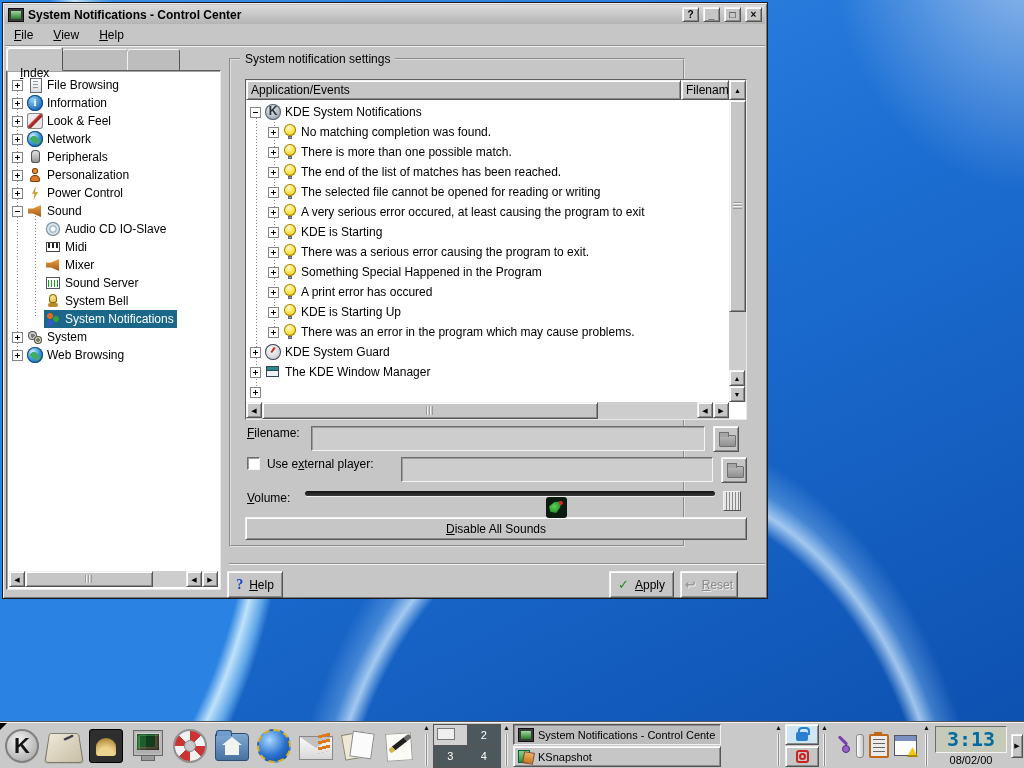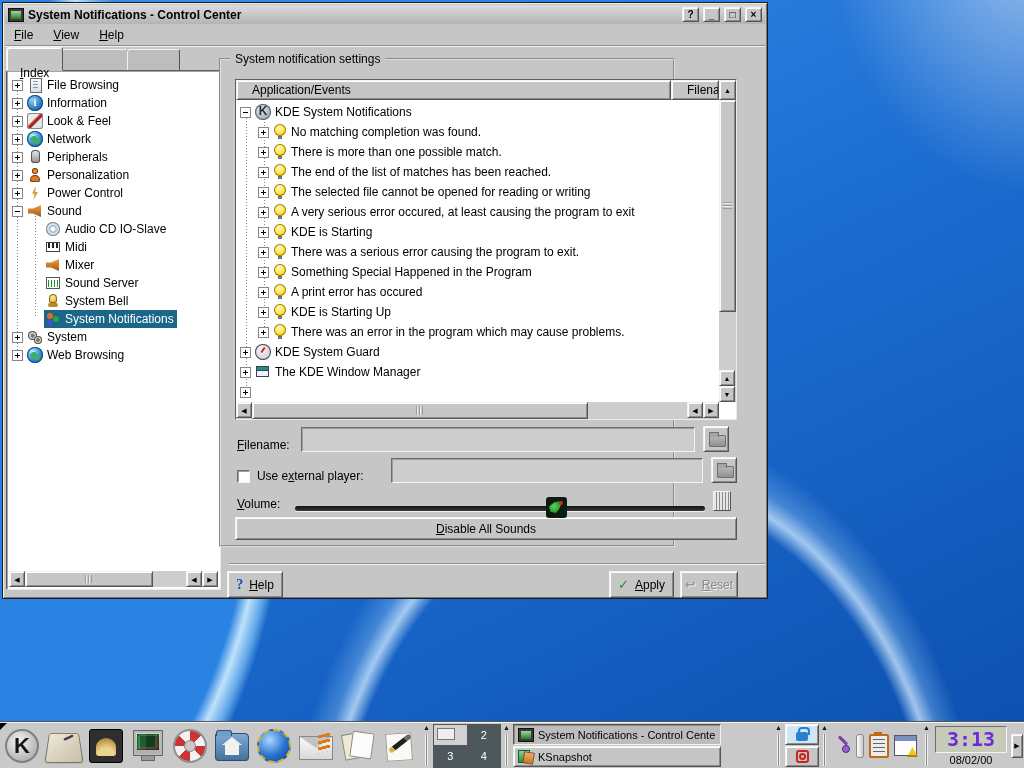--- a/index.html
+++ b/index.html
@@ -63,42 +63,42 @@
   .kde-gear-icon::after{content:"K";position:absolute;inset:0;text-align:center;font:bold 12px/15px "Liberation Sans",sans-serif;color:#283038}
   .bulb-icon{width:14px;height:16px}
   .bulb-icon::before{content:"";position:absolute;left:1px;top:0;width:12px;height:12px;border-radius:50%;background:radial-gradient(circle at 38% 30%,#fffad0,#ffe23e 55%,#e8a800);box-shadow:inset 0 0 0 1px #a87c00}
   .bulb-icon::after{content:"";position:absolute;left:5px;bottom:1px;width:4px;height:3px;background:#98a0a8;box-shadow:inset 0 0 0 1px #667}
   .gauge-icon{background:radial-gradient(circle at 40% 35%,#fafafa,#c8ccd0 78%);border-radius:50%;box-shadow:inset 0 0 0 1px #445}
   .gauge-icon::after{content:"";position:absolute;left:7px;top:3px;width:2px;height:6px;background:#c22;transform:rotate(35deg)}
   .window-icon::before{content:"";position:absolute;left:1px;top:2px;right:2px;bottom:3px;background:#eef2f6;box-shadow:inset 0 0 0 1px #345}
   .window-icon::after{content:"";position:absolute;left:1px;top:2px;right:2px;height:5px;background:#2a8a8a;box-shadow:inset 0 0 0 1px #345}
   .aim-star-icon::before{content:"";position:absolute;inset:1px;background:#2838c8;clip-path:polygon(50% 0,61% 39%,100% 50%,61% 61%,50% 100%,39% 61%,0 50%,39% 39%)}
   
-  .groupbox{position:absolute;left:216px;top:55px;width:456px;height:489px;border:2px groove #dfdfdf}
+  .groupbox{position:absolute;left:226px;top:55px;width:456px;height:489px;border:2px groove #dfdfdf}
   .gb-title{position:absolute;top:-8px;left:9px;background:#c6c6c6;padding:0 5px;white-space:nowrap}
   .listview{position:absolute;left:14px;top:19px;width:502px;height:341px;background:#fff;border:1px solid;border-color:#5e5e5e #e9e9e9 #e9e9e9 #5e5e5e}
   .lv-head{position:absolute;left:0;top:0;right:0;height:20px;display:flex}
-  .hcell{padding:2px 15px;white-space:nowrap;overflow:hidden}
+  .hcell{padding:2px 4px;white-space:nowrap;overflow:hidden}
   .hcell.c1{flex:1}
   .hcell.c2{width:48px}
   .lv-rows{position:absolute;left:1px;top:20px;right:17px;bottom:17px;overflow:hidden;background:#fff;padding-top:2px}
   .lv-rows::before{content:"";position:absolute;left:9px;top:12px;width:1px;height:288px;background:repeating-linear-gradient(#808080 0 1px,transparent 1px 3px)}
   .lv-rows::after{content:"";position:absolute;left:27px;top:22px;width:1px;height:208px;background:repeating-linear-gradient(#808080 0 1px,transparent 1px 3px)}
   .lrow{height:20px;display:flex;align-items:center;gap:3px;padding-left:3px;white-space:nowrap;position:relative;z-index:1}
   .lrow.child{padding-left:21px}
   .vscroll{position:absolute;right:0;top:20px;bottom:17px;width:17px;background:#cdcdcd;display:flex;flex-direction:column}
   .hscroll{position:absolute;left:0;right:17px;bottom:0;height:17px;background:#cdcdcd;display:flex}
   .tree-hscroll{position:absolute;left:2px;right:2px;bottom:2px;height:16px;background:#cdcdcd;display:flex}
   .sb-btn{width:16px;height:16px;flex:none;font-size:7px;line-height:15px;text-align:center;color:#000}
   .a-u::before{content:"▲"} .a-d::before{content:"▼"} .a-l::before{content:"◀"} .a-r::before{content:"▶"}
   .thumb{position:relative}
   .thumb.h::after{content:"";position:absolute;left:50%;top:3px;bottom:3px;width:7px;margin-left:-4px;background:repeating-linear-gradient(90deg,#9a9a9a 0 1px,#f0f0f0 1px 2px,transparent 2px 3px)}
   .thumb.v::after{content:"";position:absolute;top:50%;left:3px;right:3px;height:7px;margin-top:-4px;background:repeating-linear-gradient(#9a9a9a 0 1px,#f0f0f0 1px 2px,transparent 2px 3px)}
   .spacer{flex:1}
-  .frow{position:absolute;display:flex;align-items:flex-end}
+  .frow{position:absolute;display:flex;align-items:flex-start}
   .flabel{white-space:nowrap}
   .tinput{height:25px;background:#cdcdcd;border:1px solid;border-color:#6d6d6d #f4f4f4 #f4f4f4 #6d6d6d;box-shadow:inset 1px 1px 0 #9d9d9d;padding:0 4px;font:12px "Liberation Sans",sans-serif;color:#444}
   .folder-btn{width:26px;height:26px;position:relative}
   .folder-btn::before{content:"";position:absolute;left:5px;top:8px;width:15px;height:10px;background:linear-gradient(#b9b9b9,#8f8f8f);border:1px solid #6f6f6f;border-radius:1px}
   .folder-btn::after{content:"";position:absolute;left:5px;top:5px;width:8px;height:4px;background:#a5a5a5;border:1px solid #6f6f6f;border-bottom:none}
   .checkbox{width:13px;height:13px;background:#fff;border:1px solid;border-color:#6d6d6d #f4f4f4 #f4f4f4 #6d6d6d;box-shadow:inset 1px 1px 0 #9d9d9d}
   .vol-track{height:5px;background:linear-gradient(#111,#3a3a3a);border-radius:3px;box-shadow:0 1px 0 #eee;flex:1}
   .vol-handle{width:18px;height:20px;background:repeating-linear-gradient(90deg,#e6e6e6 0 2px,#8a8a8a 2px 3px);border:1px solid;border-color:#f2f2f2 #555 #555 #f2f2f2;flex:none}
   .btn{display:flex;align-items:center;justify-content:center;gap:6px;font:12px "Liberation Sans",sans-serif;cursor:default}
   .btn .bic{font-weight:bold}
@@ -166,21 +166,21 @@
   .plug-icon::before{content:"";position:absolute;left:2px;top:2px;width:12px;height:3px;background:#7a3fae;transform:rotate(45deg);border-radius:2px}
   .plug-icon::after{content:"";position:absolute;right:1px;bottom:2px;width:6px;height:6px;border-radius:50%;background:#9a5fd0;border:1px solid #50287a}
   .divider-bar{width:8px;height:24px;background:linear-gradient(90deg,#fff,#c9c9c9);border:1px solid #8a8a8a;border-radius:3px}
   .klipper-icon{width:20px;height:24px;background:#ececec;border:2px solid #c06818;border-radius:2px;position:relative}
   .klipper-icon::before{content:"";position:absolute;left:3px;top:-4px;width:8px;height:4px;background:#c06818}
   .klipper-icon::after{content:"";position:absolute;left:2px;top:3px;right:2px;bottom:3px;background:repeating-linear-gradient(#666 0 1px,transparent 1px 4px)}
   .organizer-icon{width:23px;height:21px;background:#fdfdfd;border:1px solid #556;position:relative}
   .organizer-icon::before{content:"";position:absolute;left:0;top:0;right:0;height:5px;background:#7a8fc0}
   .organizer-icon::after{content:"";position:absolute;right:-2px;bottom:-2px;width:11px;height:10px;background:#f2c81e;clip-path:polygon(50% 0,100% 100%,0 100%);box-shadow:inset 0 -2px 0 #a88a00}
   .clock{width:76px;display:flex;flex-direction:column;align-items:center;justify-content:center;gap:1px}
-  .lcd{width:72px;height:27px;background:#c6cab9;border:1px solid;border-color:#6d6d6d #f4f4f4 #f4f4f4 #6d6d6d;text-align:center;font:bold 20px/25px "DejaVu Sans Mono",monospace;color:#6d28d9;letter-spacing:0px;transform-origin:center;overflow:hidden}
+  .lcd{width:72px;height:27px;background:#c6cab9;border:1px solid;border-color:#6d6d6d #f4f4f4 #f4f4f4 #6d6d6d;text-align:center;font:bold 20px/25px "DejaVu Sans Mono",monospace;color:#0369a1;letter-spacing:0px;transform-origin:center;overflow:hidden}
   .date{font-size:11px}
   .hidebtn{width:12px;height:24px;margin-left:2px;font-size:7px;line-height:22px;text-align:center}
   u{text-decoration:underline}
 </style>
 </head>
 <body>
 
 <div class="desktop">
 
   <div class="window">

